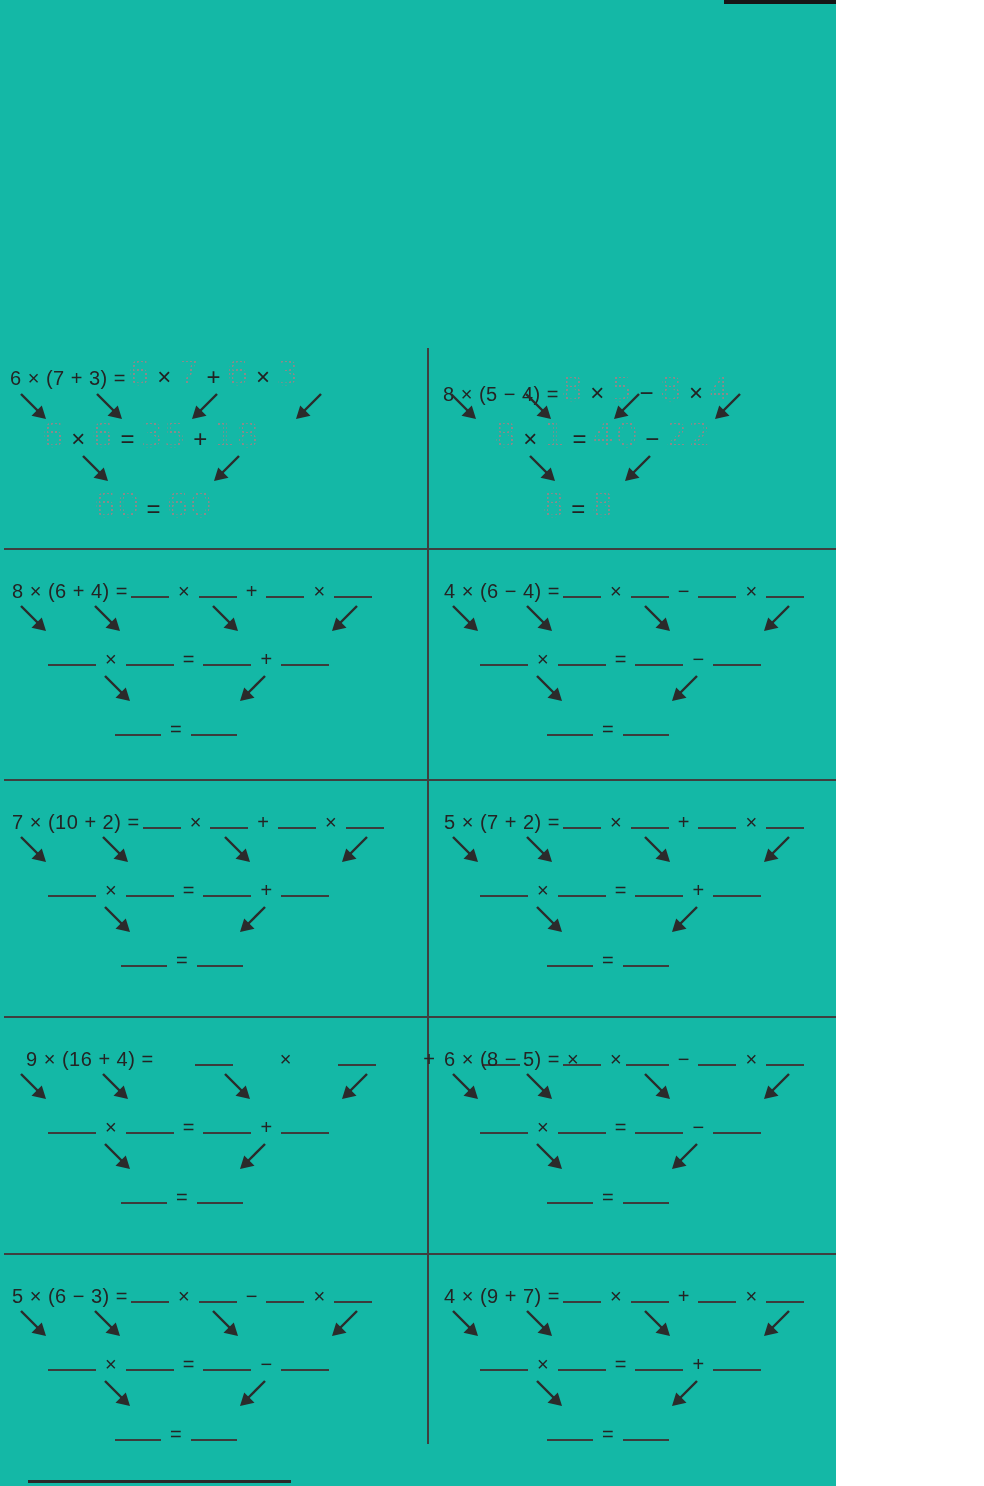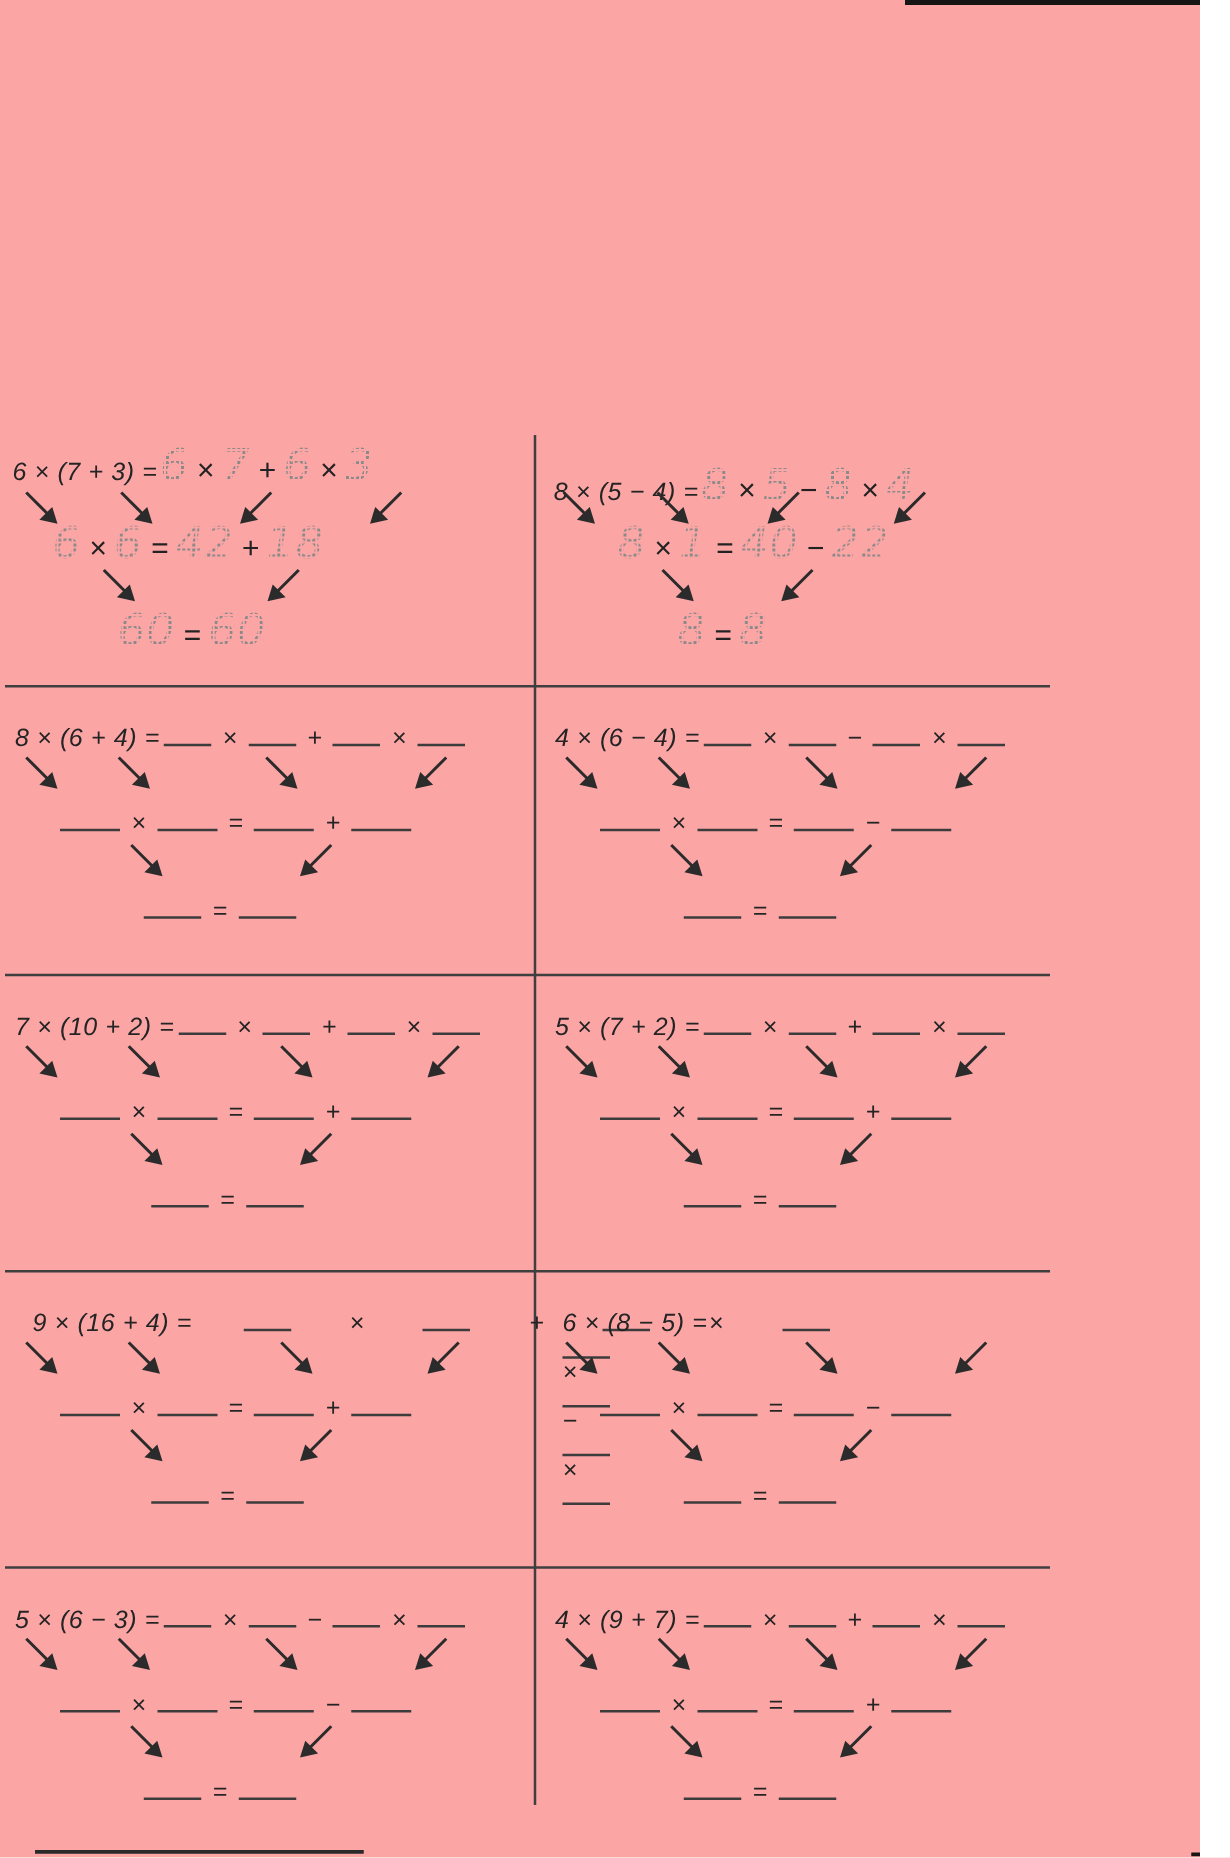--- a/index.html
+++ b/index.html
@@ -1,17 +1,17 @@
 <!DOCTYPE html>
 <html><head>
 <meta charset="utf-8">
 <style>
   html,body{margin:0;padding:0;background:#fff;}
-  .page{position:relative;width:960px;height:1486px;background:#fca5a5;overflow:hidden;
-        font-family:"Liberation Sans",sans-serif;color:#242424;font-style:italic;}
+  .page{position:relative;width:836px;height:1486px;background:#14b8a6;overflow:hidden;
+        font-family:"Liberation Sans",sans-serif;color:#242424;}
   
   .rule{position:absolute;background:#161616;}
   .sep{position:absolute;background:#3f3f3f;height:2px;left:4px;width:836px;}
   .vdiv{position:absolute;background:#3f3f3f;width:2px;left:427px;top:348px;height:1096px;}
   
   .cell{position:absolute;}
   .line{position:absolute;display:flex;align-items:baseline;white-space:nowrap;}
   .stmt{font-size:20px;letter-spacing:.5px;color:#242424;}
   .sym{font-size:20px;color:#242424;margin:0 6px;}
   .sop{font-size:24px;color:#222;margin:0 4px;}
@@ -76,21 +76,21 @@
         <svg viewBox="0 0 30 30" width="30" height="30">
           <path d="M3 2l17 17" stroke="#2b2b2b" stroke-width="2.4" fill="none"></path>
           <path d="M28 27 13.5 23.8 23.8 13.5z" fill="#2b2b2b"></path>
         </svg>
       </span>
     <div class="line" style="left:40px;top:70px;">
       <span class="dot">6</span>
       <span class="sop">×</span>
       <span class="dot">6</span>
       <span class="sop">=</span>
-      <span class="dot">42</span>
+      <span class="dot">35</span>
       <span class="sop">+</span>
       <span class="dot">18</span>
     </div>
     <span class="arrow" style="left:80px;top:106px;">
         <svg viewBox="0 0 30 30" width="30" height="30">
           <path d="M3 2l17 17" stroke="#2b2b2b" stroke-width="2.4" fill="none"></path>
           <path d="M28 27 13.5 23.8 23.8 13.5z" fill="#2b2b2b"></path>
         </svg>
       </span>
     <span class="arrow dl" style="left:212px;top:106px;">
@@ -478,21 +478,21 @@
         </svg>
       </span>
     <div class="line" style="left:118px;top:168px;">
       <span class="bk bk3"></span>
       <span class="sym">=</span>
       <span class="bk bk3"></span>
     </div>
   </div>
 
   <div class="cell" style="left:432px;top:1018px;width:552px;height:235px;">
-    <div class="line" style="left:12px;top:30px;flex-direction:column;">
+    <div class="line" style="left:12px;top:30px;">
       <span class="stmt">6 × (8 − 5) =</span>
       <span class="bk bk1"></span>
       <span class="sym">×</span>
       <span class="bk bk1"></span>
       <span class="sym">−</span>
       <span class="bk bk1"></span>
       <span class="sym">×</span>
       <span class="bk bk1"></span>
     </div>
     <span class="arrow" style="left:18px;top:54px;">

